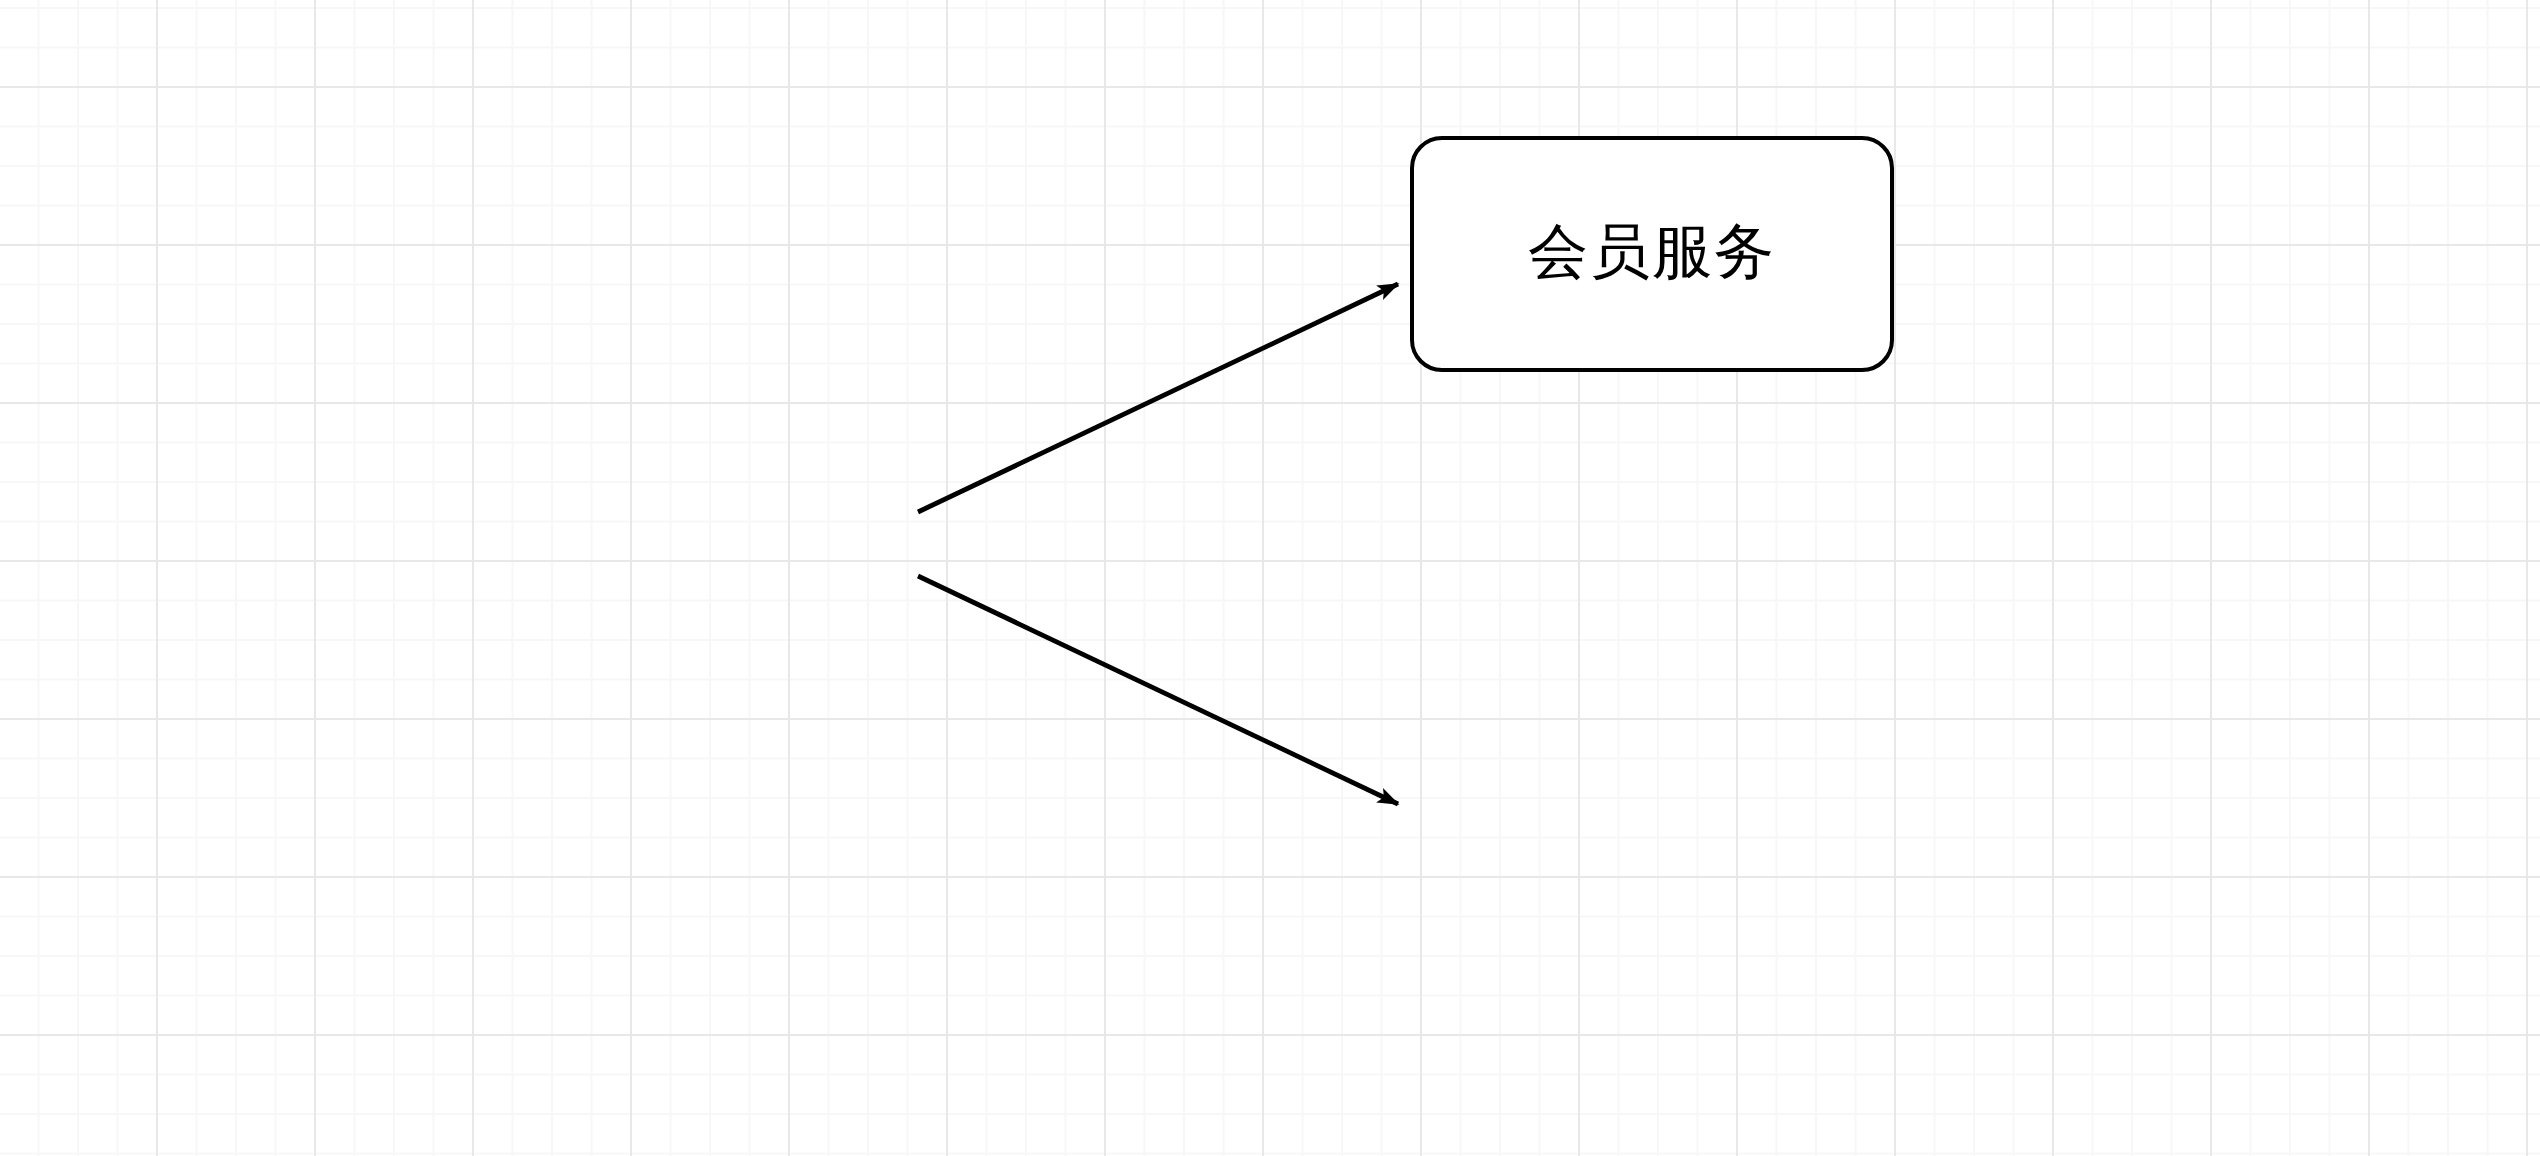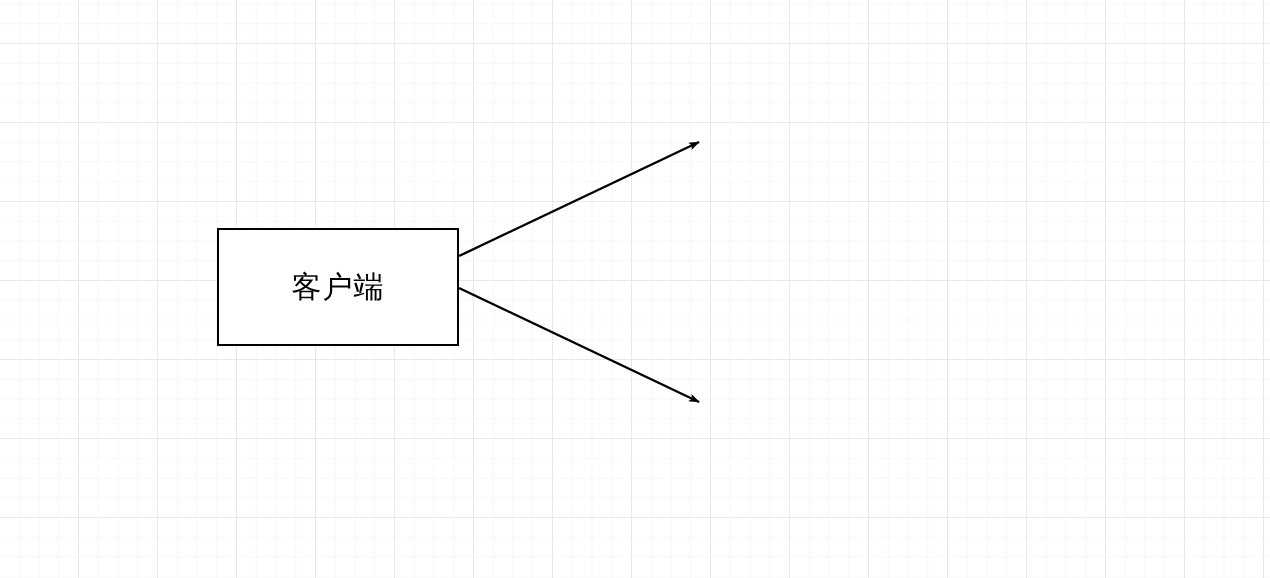--- a/index.html
+++ b/index.html
@@ -90,19 +90,19 @@
       <marker id="arrowhead" markerWidth="12" markerHeight="12" refX="10.2" refY="4" orient="auto" markerUnits="userSpaceOnUse">
         <path d="M 0 0 L 11 4 L 0 8 L 2.4 4 Z" fill="#000000"></path>
       </marker>
     </defs>
 
     <line x1="459" y1="256" x2="699" y2="142" stroke="#000000" stroke-width="2.4" marker-end="url(#arrowhead)"></line>
 
     <line x1="459" y1="288" x2="699" y2="402" stroke="#000000" stroke-width="2.4" marker-end="url(#arrowhead)"></line>
   </svg>
 
-  <div class="node node-client">
-    <span class="node-label">客户端</span>
+
+  <div class="node node-member">
+    <span class="node-label">会员服务</span>
   </div>
-
 
 
 </div>
 
 </body></html>

